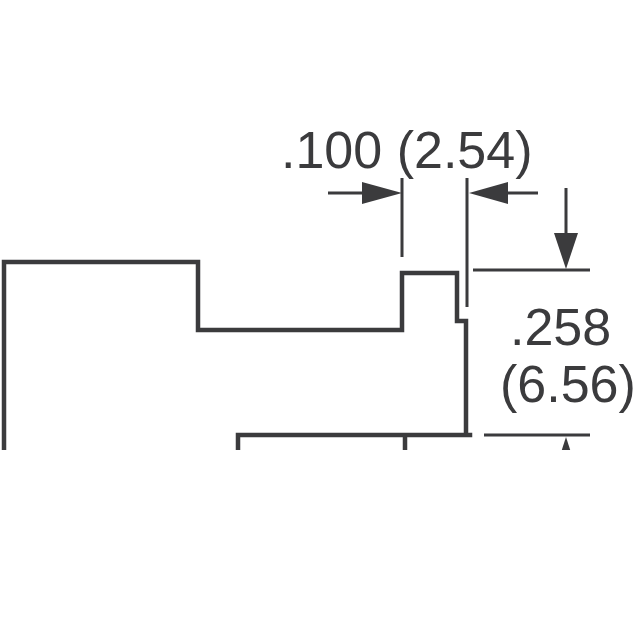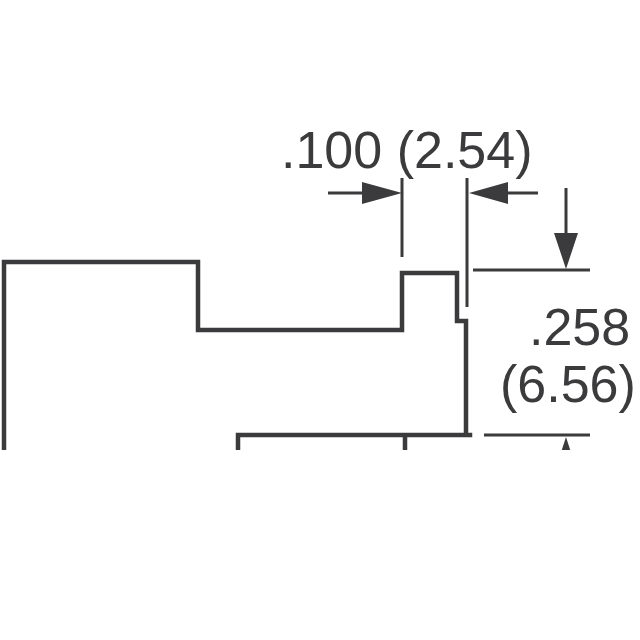--- a/index.html
+++ b/index.html
@@ -70,17 +70,17 @@
              M566 517 V472"></path>
 
     <polygon class="arrow" points="402,193 362,182 362,204"></polygon>
     <polygon class="arrow" points="469,193 508,182 508,204"></polygon>
     <polygon class="arrow" points="566,269 554,233 578,233"></polygon>
     <polygon class="arrow" points="566,437 554,474 578,474"></polygon>
   </svg>
 
   <div class="dim-label" style="left:281px; top:124px;">.100 (2.54)</div>
 
-  <div class="dim-label" style="left:510px; top:301px;margin-left:19px;">.258</div>
+  <div class="dim-label" style="left:510px; top:301px;">.258</div>
 
   <div class="dim-label" style="left:500px; top:358px;">(6.56)</div>
 
 </div>
 
 </body></html>

